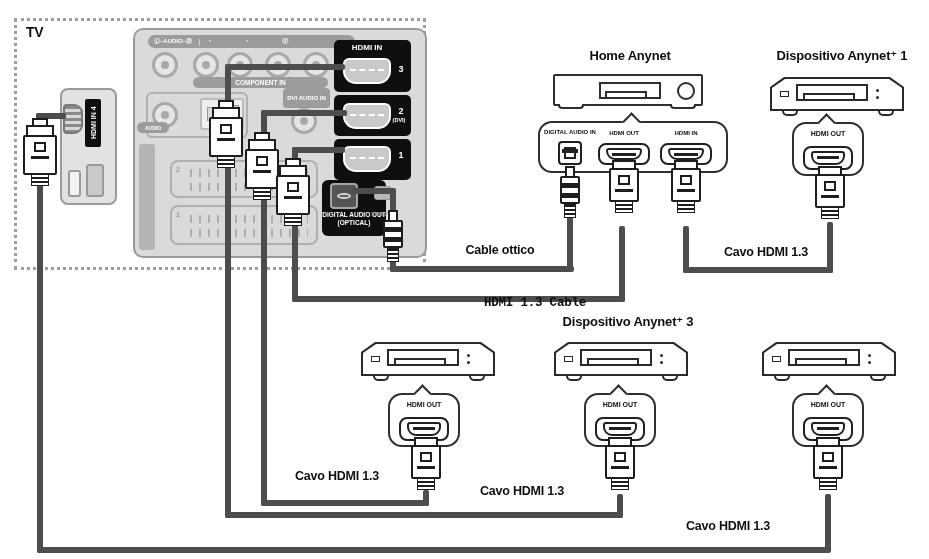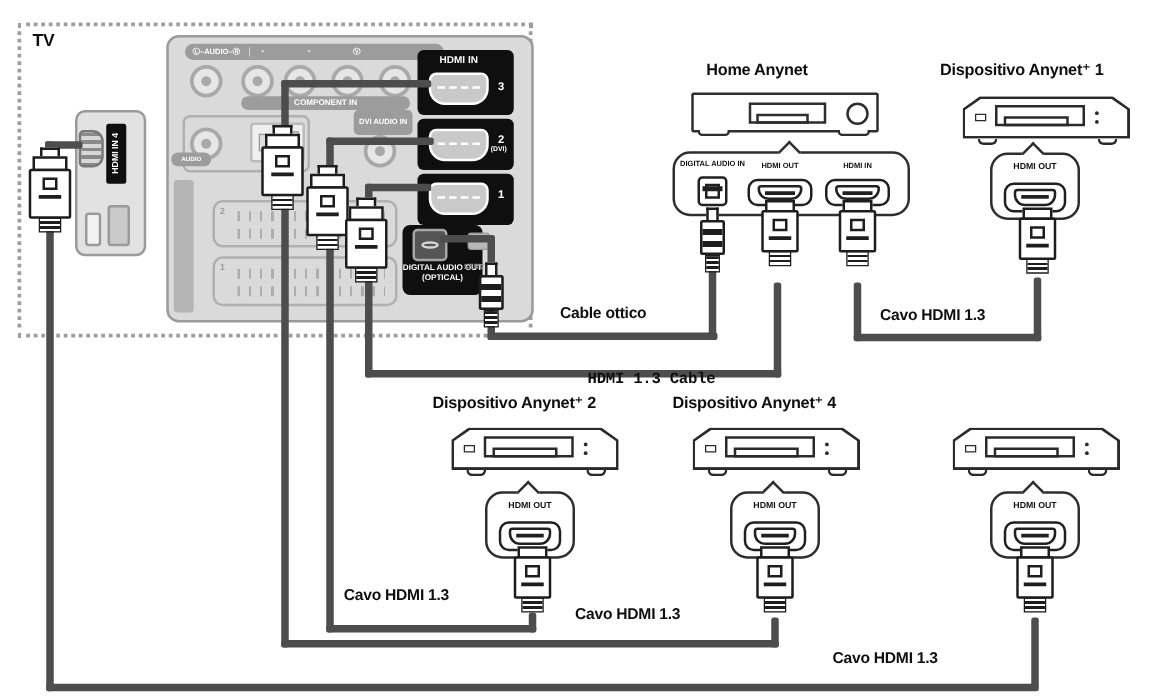--- a/index.html
+++ b/index.html
@@ -3,21 +3,21 @@
 <meta charset="utf-8">
 <style>
   html,body{margin:0;padding:0;background:#fff;}
   *{box-sizing:border-box;}
   #canvas{position:relative;width:929px;height:559px;background:#fff;overflow:hidden;
           font-family:"Liberation Sans","DejaVu Sans",sans-serif;}
   .abs{position:absolute;}
   
   .cable{position:absolute;background:#4d4d4d;z-index:2;border-radius:2px;}
   
-  .lbl{position:absolute;font-weight:bold;color:#0f0f0f;z-index:6;
+  .lbl{position:absolute;font-weight:bold;color:#0f0f0f;z-index:6;text-align:center;
        font-size:12.5px;letter-spacing:-0.2px;white-space:nowrap;}
   .lbl.dev{font-size:13px;}
   
   .tvbox{position:absolute;left:14px;top:18px;width:412px;height:252px;
          border:3px dotted #9e9e9e;z-index:0;}
   
   .panel{position:absolute;background:#dadada;border:2px solid #9a9a9a;border-radius:10px;z-index:0;}
   .gbar{position:absolute;background:#9c9c9c;color:#fff;font-weight:bold;
         display:flex;align-items:center;justify-content:center;z-index:1;border-radius:6px;}
   .rca{position:absolute;width:26px;height:26px;border-radius:50%;border:3px solid #a9a9a9;
@@ -314,21 +314,20 @@
   </div>
   <div class="plug sm" style="left:815px;top:168px;">
     <div class="p-collar"></div>
       <div class="p-body">
         <div class="p-hole"></div>
         <div class="p-slit"></div>
       </div>
       <div class="p-crimp"></div>
   </div>
 
-  <div class="lbl dev" style="left:346px;top:314px;width:180px;">Dispositivo Anynet⁺ 2</div>
   <div class="player" style="left:361px;top:342px;">
     <div class="pl-outer"></div>
       <div class="pl-inner"></div>
     <div class="pl-power"></div>
     <div class="pl-tray">
         <div class="pl-tray-in"></div>
       </div>
     <div class="pl-dot" style="left:106px;top:12px;"></div>
       <div class="pl-dot" style="left:106px;top:19px;"></div>
     <div class="pl-foot" style="left:12px;"></div>
@@ -343,21 +342,21 @@
   </div>
   <div class="plug sm" style="left:411px;top:439px;">
     <div class="p-collar"></div>
       <div class="p-body">
         <div class="p-hole"></div>
         <div class="p-slit"></div>
       </div>
       <div class="p-crimp"></div>
   </div>
 
-  <div class="lbl dev" style="left:538px;top:314px;width:180px;">Dispositivo Anynet⁺ 4</div>
+  <div class="lbl dev" style="left:538px;top:314px;width:180px;">Dispositivo Anynet⁺ 3</div>
   <div class="player" style="left:554px;top:342px;">
     <div class="pl-outer"></div>
       <div class="pl-inner"></div>
     <div class="pl-power"></div>
     <div class="pl-tray">
         <div class="pl-tray-in"></div>
       </div>
     <div class="pl-dot" style="left:106px;top:12px;"></div>
       <div class="pl-dot" style="left:106px;top:19px;"></div>
     <div class="pl-foot" style="left:12px;"></div>

